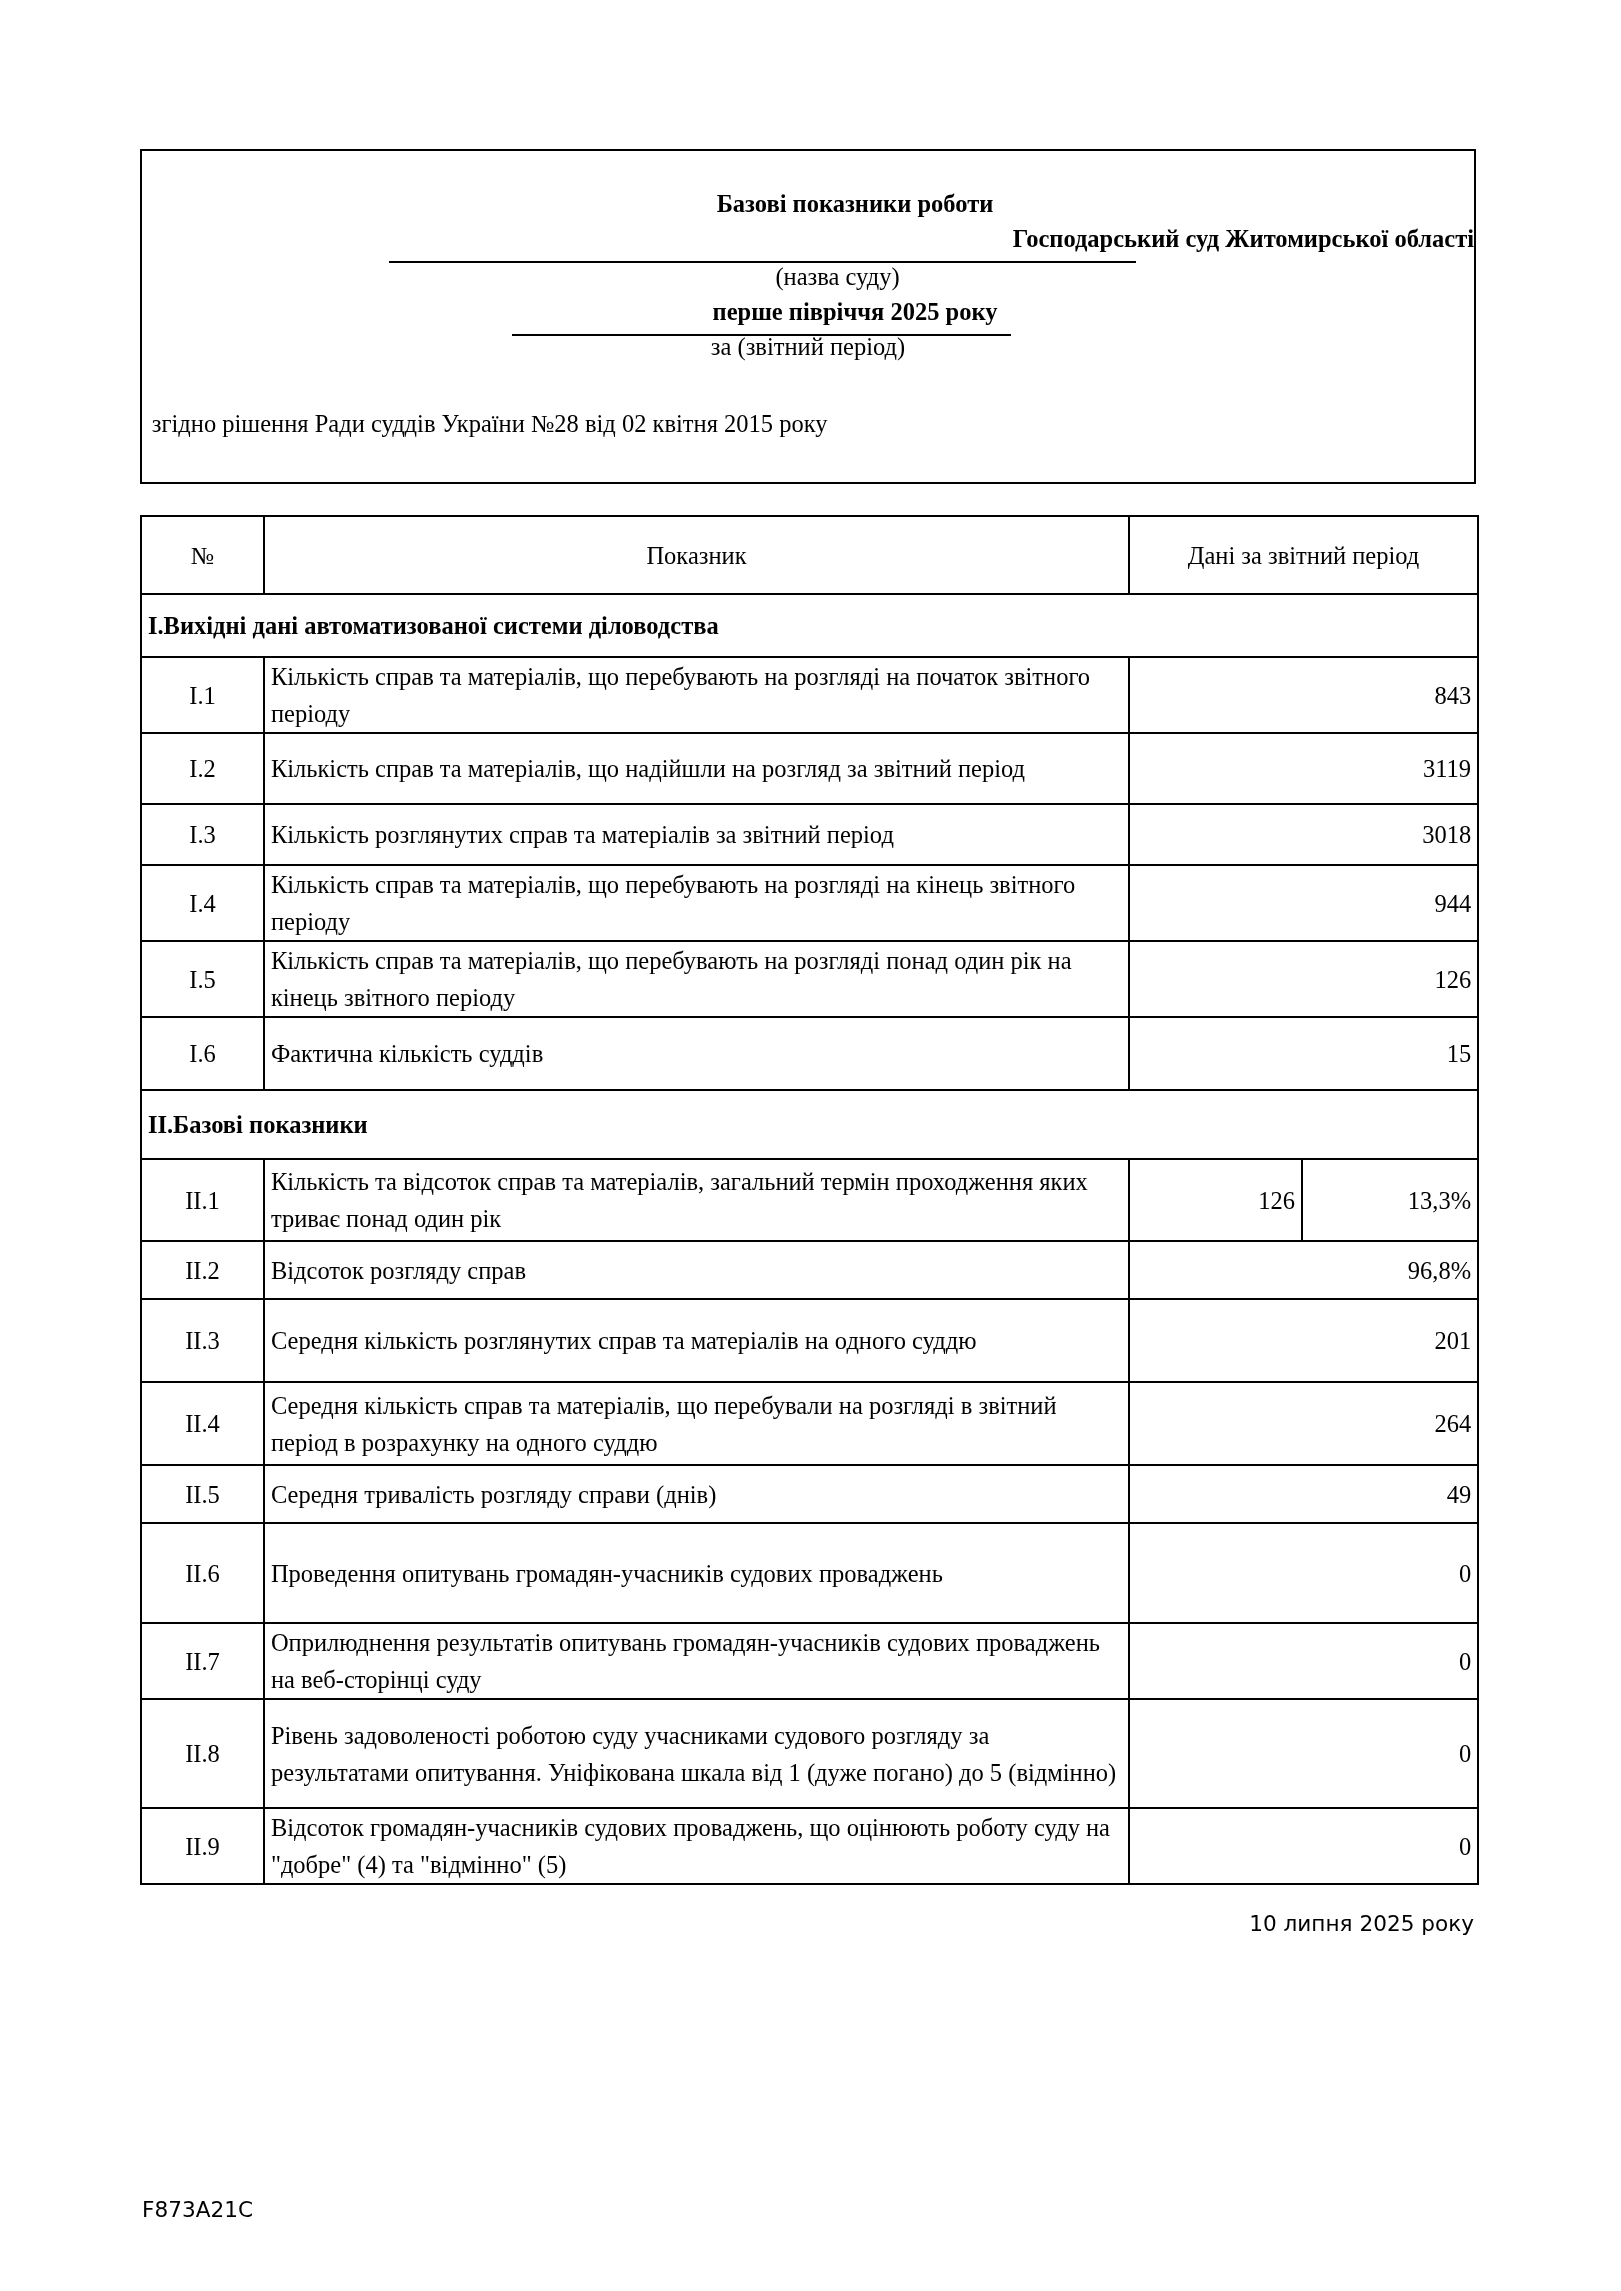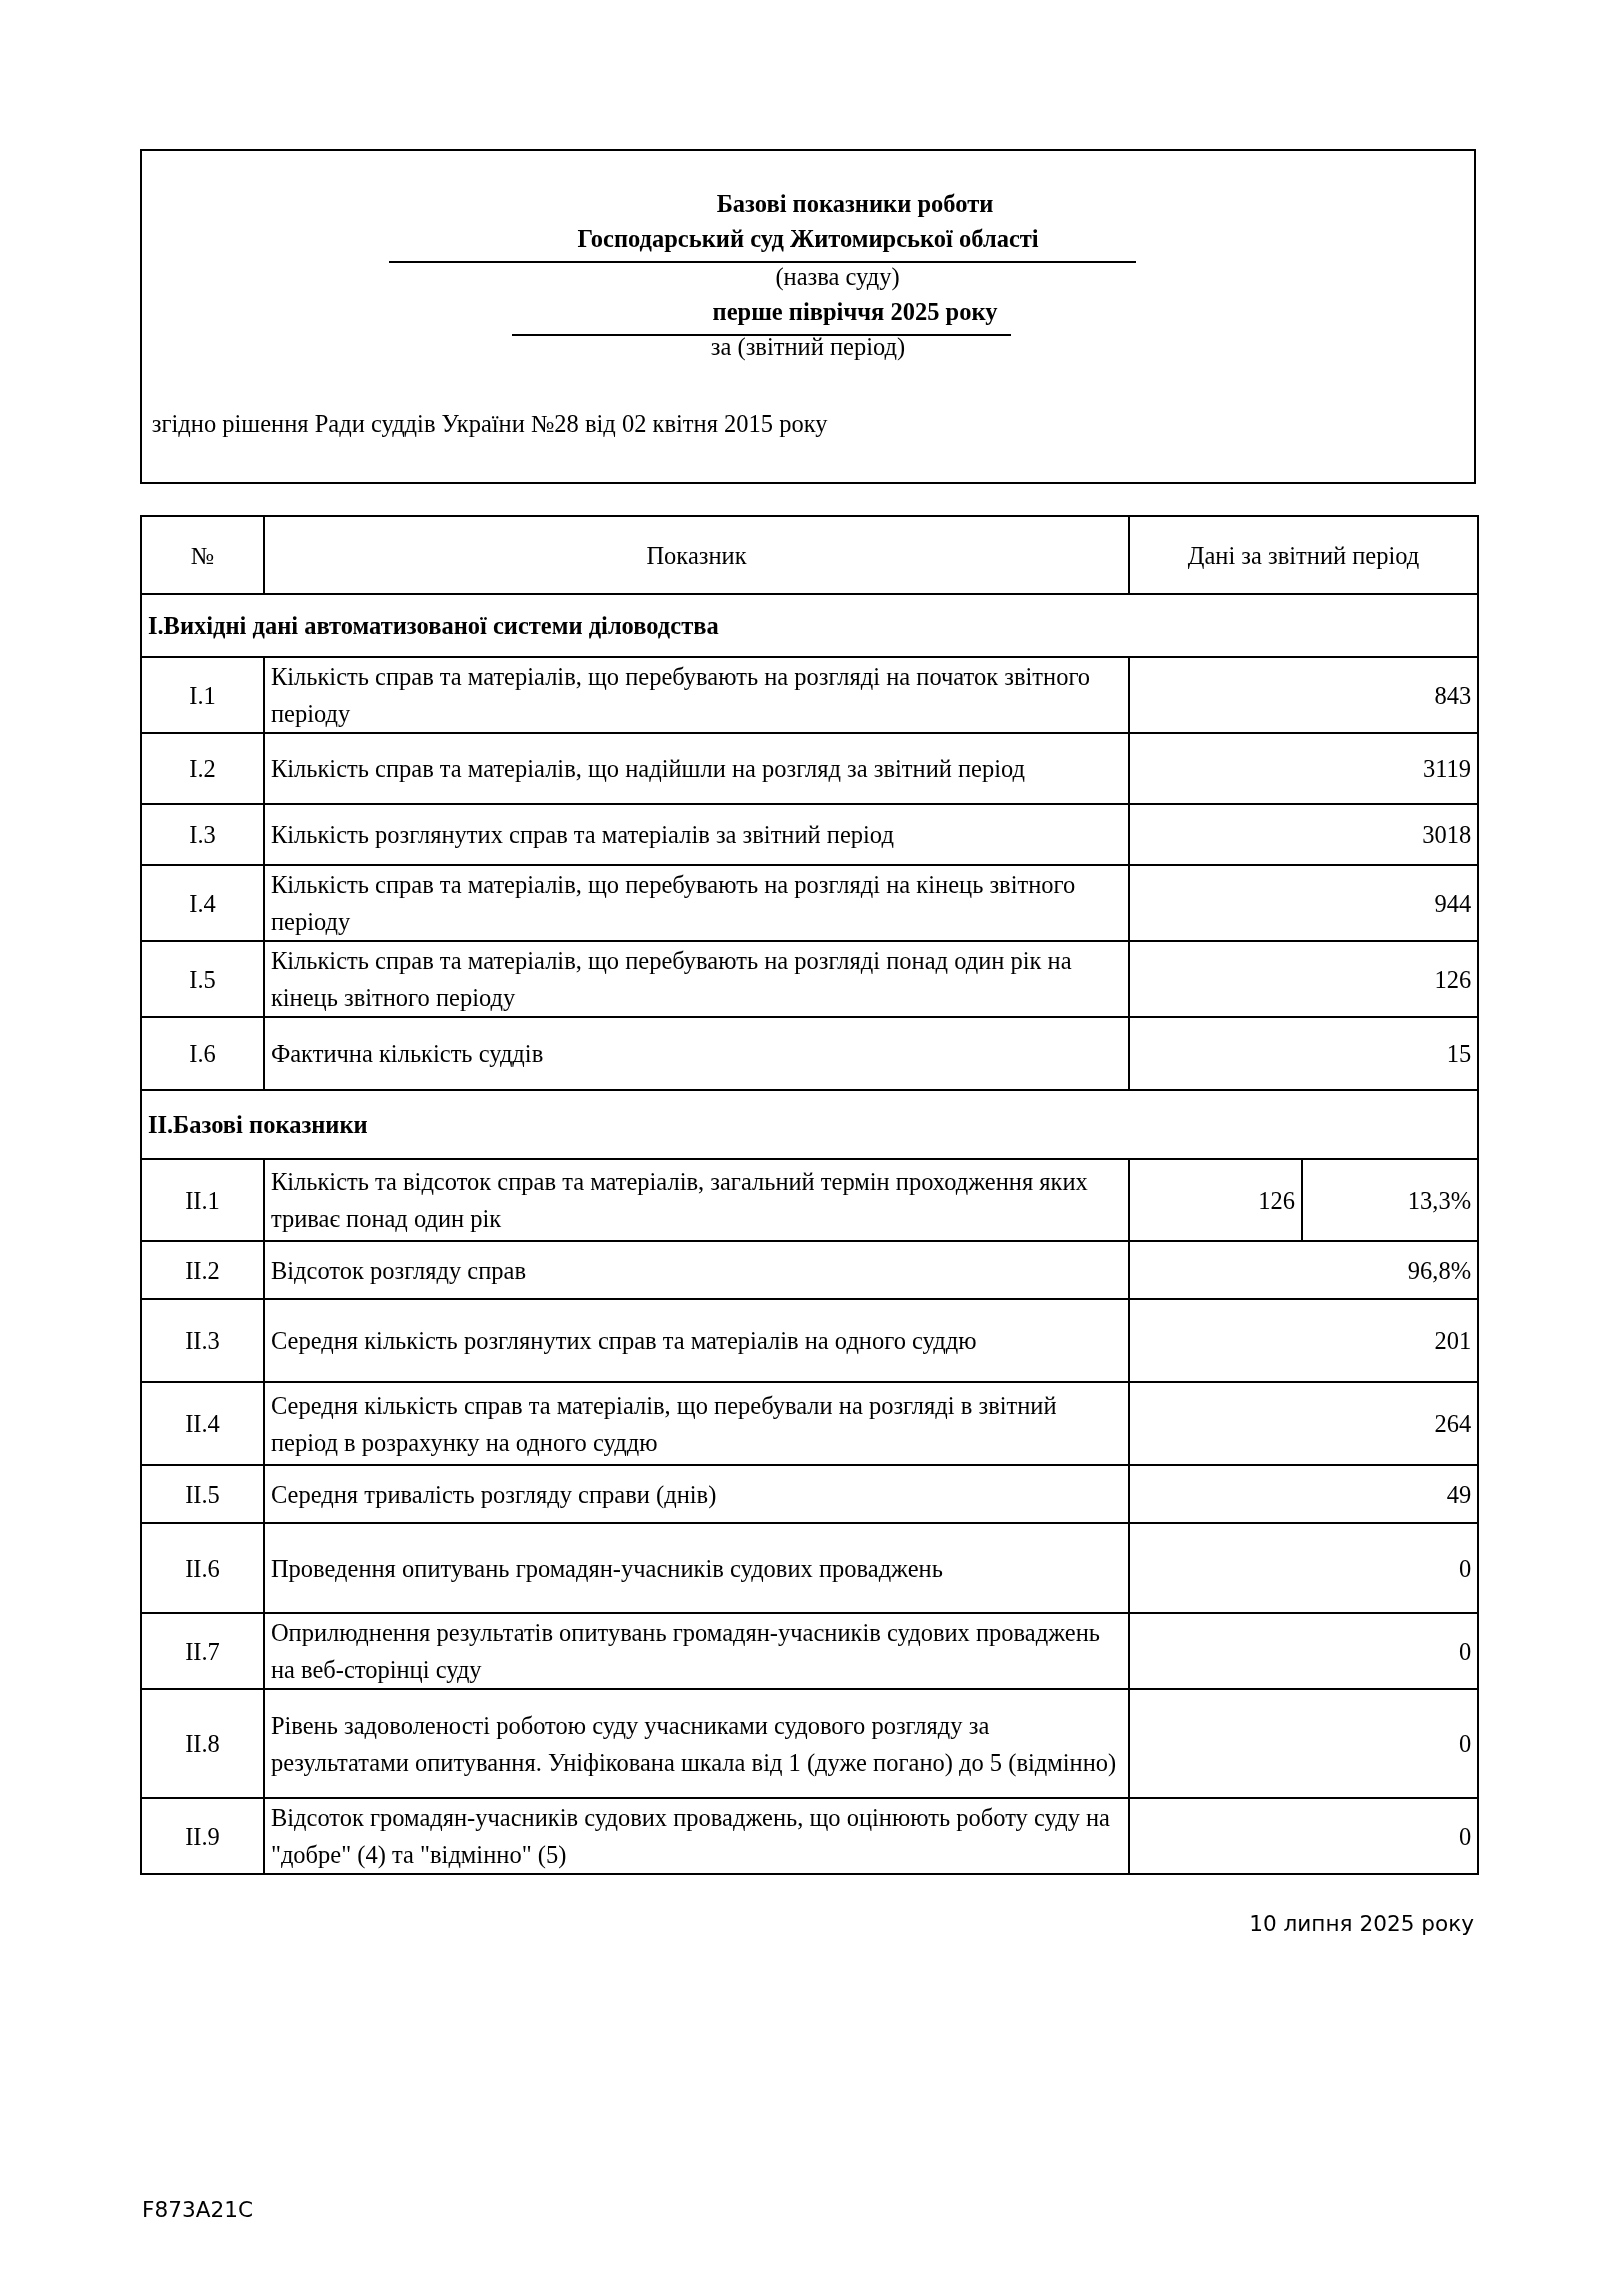--- a/index.html
+++ b/index.html
@@ -33,21 +33,21 @@
   .footer-code {
     position: absolute; left: 142px; top: 2197px;
     font-family: "DejaVu Sans", "Liberation Sans", sans-serif; font-size: 21.6px;
   }
 </style>
 </head>
 <body>
 
 <div class="header-box">
   <div class="hline bold" style="left:0;right:0;top:39px;padding-left:94px;">Базові показники роботи</div>
-  <div class="hline bold" style="left:0;right:0;top:74px;">Господарський суд Житомирської області</div>
+  <div class="hline bold" style="left:0;right:0;top:74px;text-align:right;">Господарський суд Житомирської області</div>
   <div class="uline" style="left:247px;width:747px;top:110px;"></div>
   <div class="hline" style="left:0;right:0;top:112px;padding-left:59px;">(назва суду)</div>
   <div class="hline bold" style="left:0;right:0;top:147px;padding-left:94px;">перше півріччя 2025 року</div>
   <div class="hline" style="left:0;right:0;top:182px;">за (звітний період)</div>
   <div class="uline" style="left:370px;width:499px;top:183px;"></div>
   <div class="hline" style="left:9.8px;top:259px;text-align:left;">згідно рішення Ради суддів України №28 від 02 квітня 2015 року</div>
 </div>
 
 <table class="report">
   <colgroup>
@@ -117,21 +117,21 @@
   <tr style="height:83px">
     <td class="num">II.4</td>
     <td>Середня кількість справ та матеріалів, що перебували на розгляді в звітний період в розрахунку на одного суддю</td>
     <td class="val" colspan="2">264</td>
   </tr>
   <tr style="height:58px">
     <td class="num">II.5</td>
     <td>Середня тривалість розгляду справи (днів)</td>
     <td class="val" colspan="2">49</td>
   </tr>
-  <tr style="height:90px">
+  <tr style="height:100px">
     <td class="num">II.6</td>
     <td>Проведення опитувань громадян-учасників судових проваджень</td>
     <td class="val" colspan="2">0</td>
   </tr>
   <tr style="height:74px">
     <td class="num">II.7</td>
     <td>Оприлюднення результатів опитувань громадян-учасників судових проваджень на веб-сторінці суду</td>
     <td class="val" colspan="2">0</td>
   </tr>
   <tr style="height:109px">

